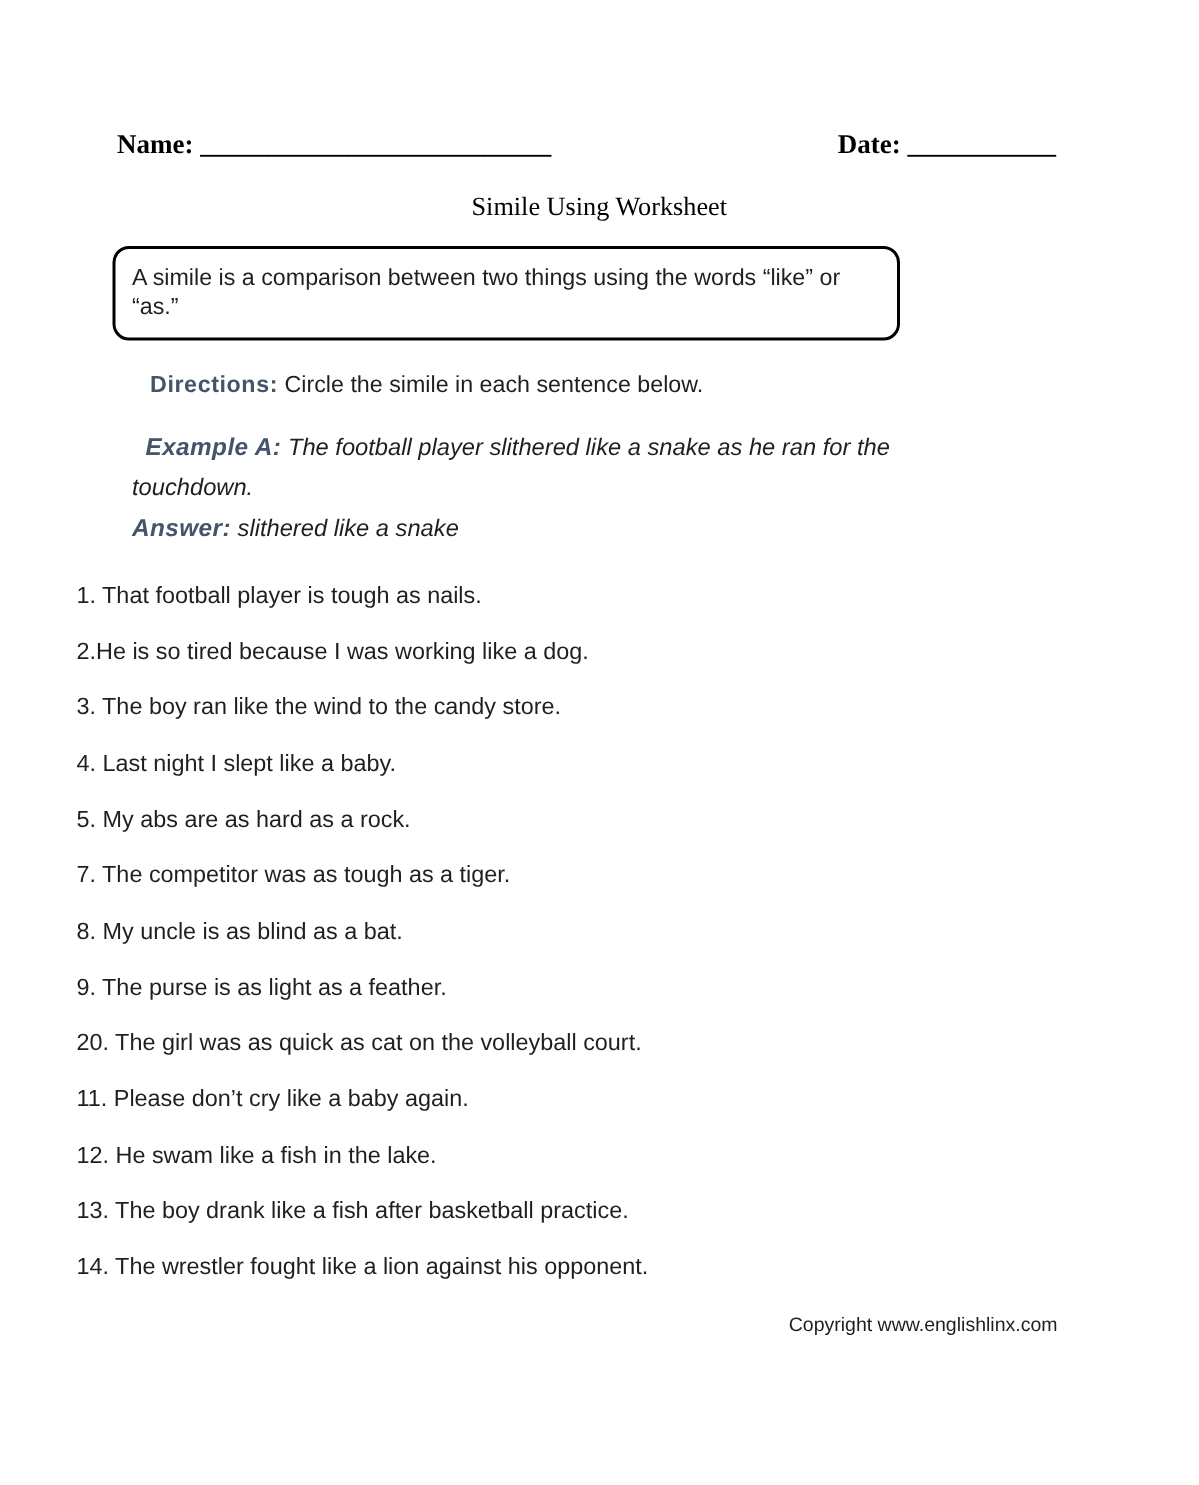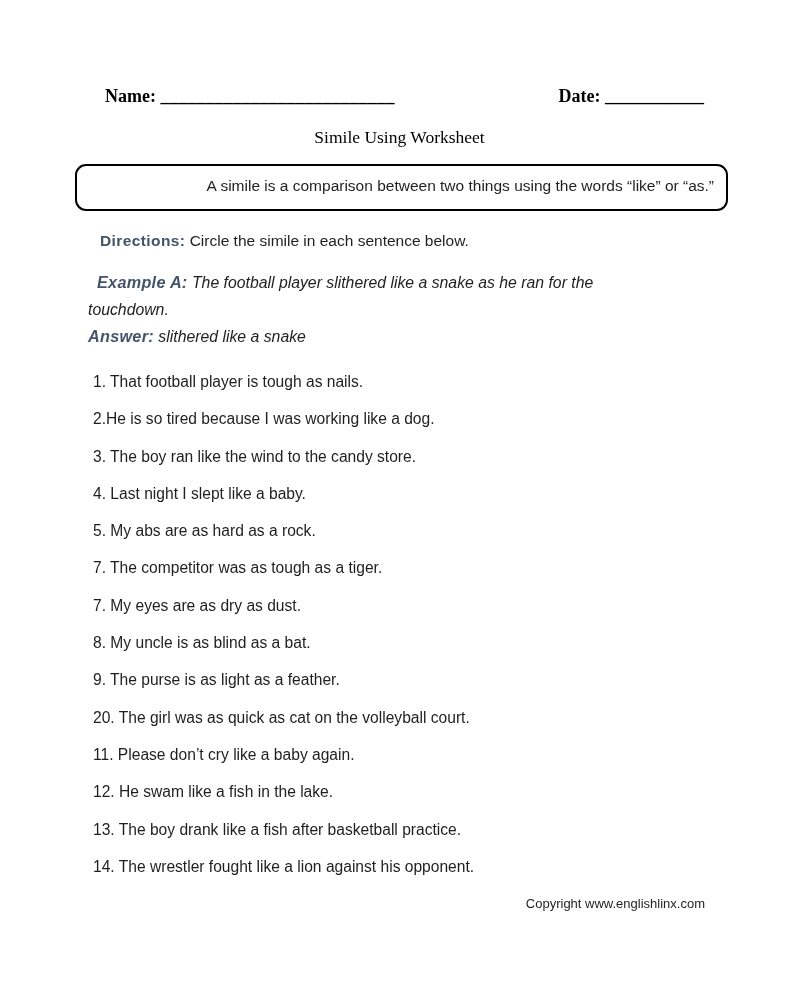--- a/index.html
+++ b/index.html
@@ -9,21 +9,21 @@
   }
   body {
     width: 799px;
     height: 990px;
     font-family: "Liberation Sans", sans-serif;
     color: #1f1f1f;
     overflow: hidden;
     position: relative;
   }
   .header-row {
-    margin: 86px 95px 0 105px;
+    margin: 86px 95px 0 78px;
     display: flex;
     justify-content: space-between;
     align-items: baseline;
     font-family: "Liberation Serif", "DejaVu Serif", serif;
     font-weight: bold;
     font-size: 18px;
     color: #000000;
   }
   .fill-line {
     font-weight: bold;
@@ -34,28 +34,27 @@
     margin-top: 20px;
     text-align: center;
     font-family: "Liberation Serif", "DejaVu Serif", serif;
     font-weight: normal;
     font-size: 17.5px;
     color: #000000;
   }
   .definition-box {
     box-sizing: border-box;
     margin: 16px 0 0 75px;
-    width: 653px;
+    width: 525px;
     min-height: 47px;
     border: 2px solid #000000;
     border-radius: 11px;
     padding: 10px 12px 10px 11px;
     font-size: 15.5px;
     line-height: 1.25;
-    text-align: right;
   }
   .directions-line {
     margin: 21px 60px 0 100px;
     font-size: 15.5px;
   }
   .accent-label {
     color: #44546A;
     font-weight: 700;
     letter-spacing: 0.4px;
   }
@@ -73,21 +72,21 @@
   .answer-line {
     margin: 0;
   }
   .accent-label-italic {
     color: #44546A;
     font-weight: 600;
     font-size: 16.2px;
     letter-spacing: 0.3px;
   }
   .sentence-list {
-    margin: 24px 60px 0 93px;
+    margin: 24px 60px 0 51px;
   }
   .sentence {
     font-size: 15.6px;
     line-height: 16px;
     margin-bottom: 21.3px;
     white-space: nowrap;
   }
   .copyright {
     margin: 7px 94px 0 0;
     text-align: right;
@@ -131,21 +130,20 @@
   </p>
 </div>
 
 <div class="sentence-list">
   <div class="sentence">1. That football player is tough as nails.</div>
   <div class="sentence">2.He is so tired because I was working like a dog.</div>
   <div class="sentence">3. The boy ran like the wind to the candy store.</div>
   <div class="sentence">4. Last night I slept like a baby.</div>
   <div class="sentence">5. My abs are as hard as a rock.</div>
   <div class="sentence">7. The competitor was as tough as a tiger.</div>
-  <div class="sentence">7. My eyes are as dry as dust.</div>
   <div class="sentence">8. My uncle is as blind as a bat.</div>
   <div class="sentence">9. The purse is as light as a feather.</div>
   <div class="sentence">20. The girl was as quick as cat on the volleyball court.</div>
   <div class="sentence">11. Please don’t cry like a baby again.</div>
   <div class="sentence">12. He swam like a fish in the lake.</div>
   <div class="sentence">13. The boy drank like a fish after basketball practice.</div>
   <div class="sentence">14. The wrestler fought like a lion against his opponent.</div>
 </div>
 
 <div class="copyright">Copyright www.englishlinx.com</div>

